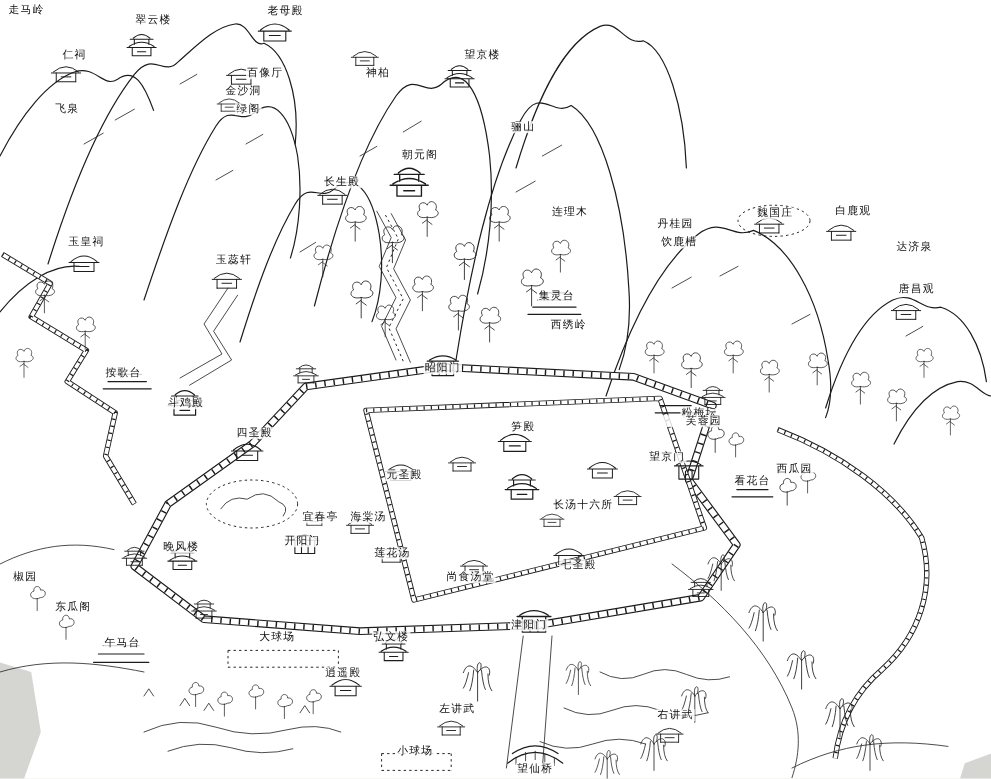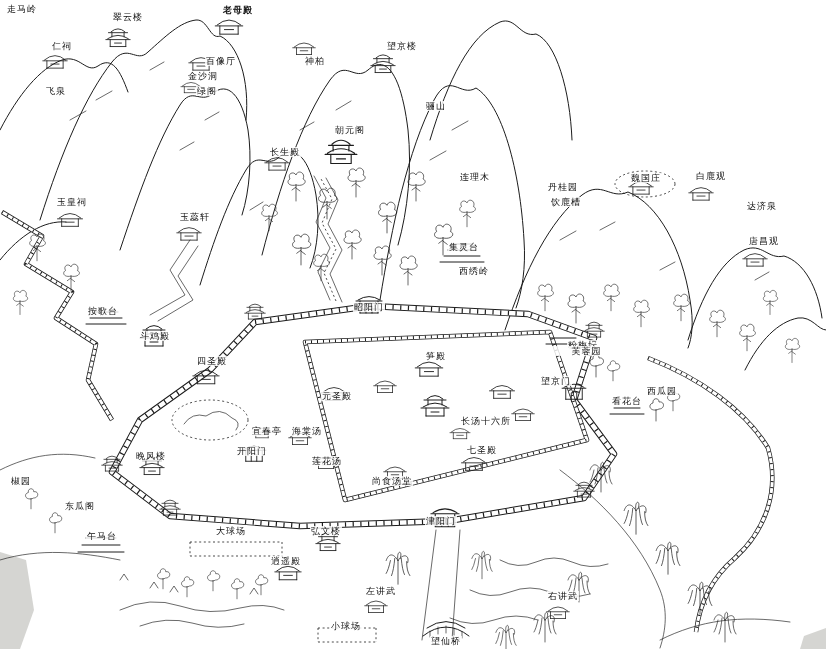--- a/index.html
+++ b/index.html
@@ -256,21 +256,21 @@
     <use href="#willow" x="532" y="608" width="26" height="36"></use>
     <use href="#willow" x="494" y="622" width="24" height="32"></use>
     <use href="#willow" x="384" y="548" width="28" height="38"></use>
     <use href="#willow" x="470" y="548" width="24" height="32"></use>
   </g>
 </svg>
 
 <div id="label-layer">
       <div class="map-label" style="left: 22px; top: 9px;">走马岭</div>
       <div class="map-label" style="left: 128px; top: 17px;">翠云楼</div>
-      <div class="map-label" style="left: 238px; top: 10px; font-weight: bold;">老母殿</div>
+      <div class="map-label" style="left: 238px; top: 10px;">老母殿</div>
       <div class="map-label" style="left: 402px; top: 46px;">望京楼</div>
       <div class="map-label" style="left: 62px; top: 46px;">仁祠</div>
       <div class="map-label" style="left: 56px; top: 91px;">飞泉</div>
       <div class="map-label" style="left: 221px; top: 61px;">百像厅</div>
       <div class="map-label" style="left: 203px; top: 76px;">金沙洞</div>
       <div class="map-label" style="left: 207px; top: 91px;">绿阁</div>
       <div class="map-label" style="left: 315px; top: 61px; text-align: right;">神柏</div>
       <div class="map-label" style="left: 436px; top: 106px;">骊山</div>
       <div class="map-label" style="left: 350px; top: 130px;">朝元阁</div>
       <div class="map-label" style="left: 285px; top: 152px;">长生殿</div>
@@ -295,24 +295,24 @@
       <div class="map-label" style="left: 662px; top: 391px;">西瓜园</div>
       <div class="map-label" style="left: 627px; top: 401px;">看花台</div>
       <div class="map-label" style="left: 212px; top: 361px;">四圣殿</div>
       <div class="map-label" style="left: 337px; top: 396px;">元圣殿</div>
       <div class="map-label" style="left: 486px; top: 421px;">长汤十六所</div>
       <div class="map-label" style="left: 267px; top: 431px;">宜春亭</div>
       <div class="map-label" style="left: 307px; top: 431px;">海棠汤</div>
       <div class="map-label" style="left: 252px; top: 451px;">开阳门</div>
       <div class="map-label" style="left: 151px; top: 456px;">晚风楼</div>
       <div class="map-label" style="left: 21px; top: 481px;">椒园</div>
-      <div class="map-label" style="left: 61px; top: 506px; margin-left: 19px;">东瓜阁</div>
+      <div class="map-label" style="left: 61px; top: 506px;">东瓜阁</div>
       <div class="map-label" style="left: 327px; top: 461px;">莲花汤</div>
       <div class="map-label" style="left: 392px; top: 481px;">尚食汤堂</div>
-      <div class="map-label" style="left: 482px; top: 450px;">七圣殿</div>
+      <div class="map-label" style="left: 482px; top: 471px;">七圣殿</div>
       <div class="map-label" style="left: 102px; top: 536px;">午马台</div>
       <div class="map-label" style="left: 231px; top: 531px;">大球场</div>
       <div class="map-label" style="left: 326px; top: 531px;">弘文楼</div>
       <div class="map-label" style="left: 441px; top: 521px;">津阳门</div>
       <div class="map-label" style="left: 286px; top: 561px;">逍遥殿</div>
       <div class="map-label" style="left: 381px; top: 591px;">左讲武</div>
       <div class="map-label" style="left: 563px; top: 596px;">右讲武</div>
       <div class="map-label" style="left: 346px; top: 626px;">小球场</div>
       <div class="map-label" style="left: 446px; top: 641px;">望仙桥</div>
     </div>

